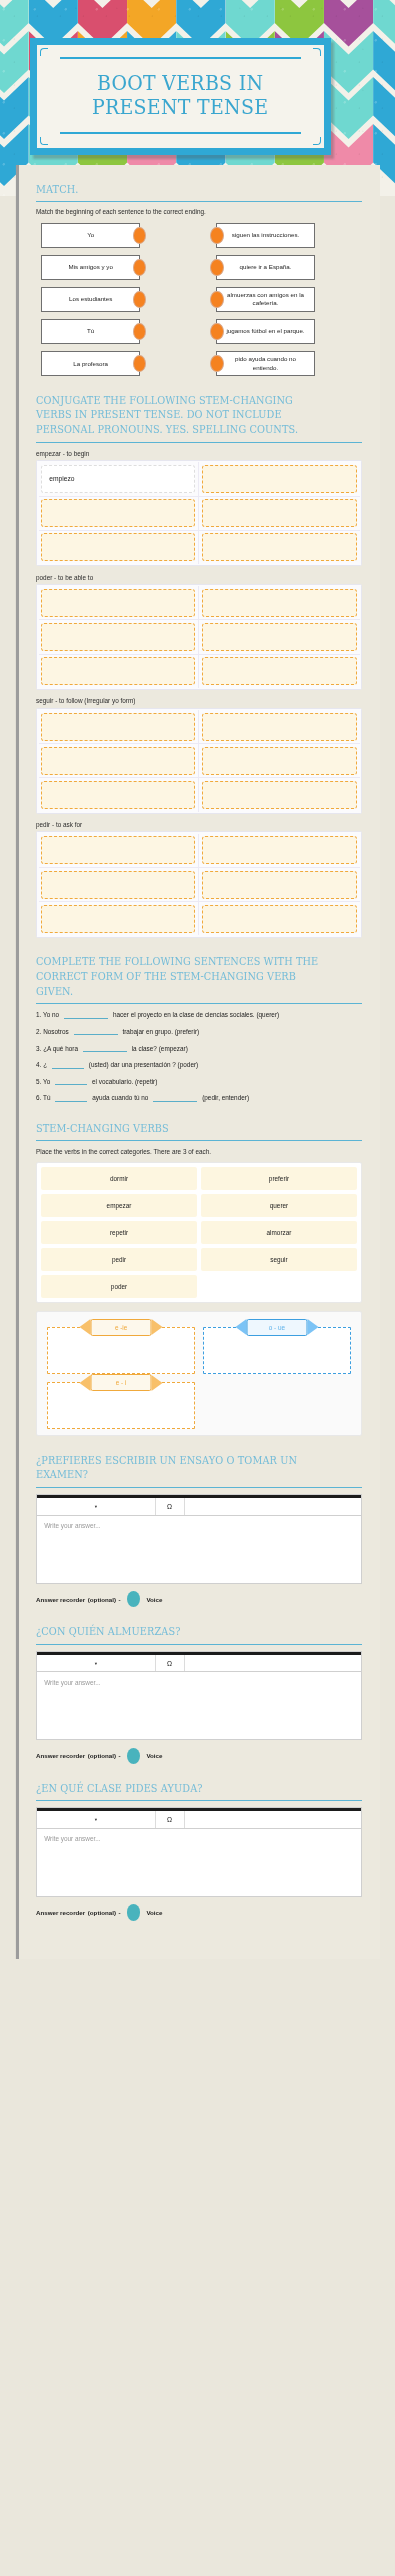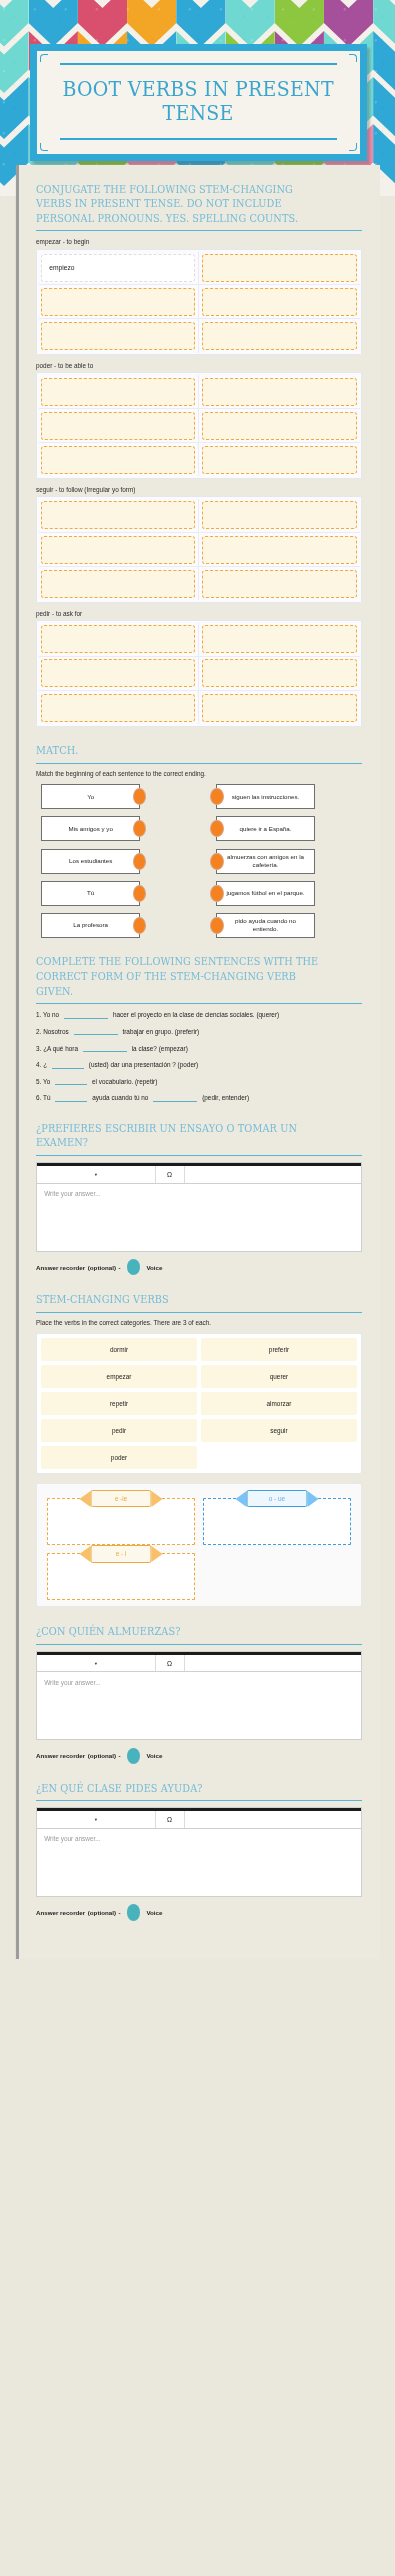--- a/index.html
+++ b/index.html
@@ -34,21 +34,21 @@
       radial-gradient(circle at 12% 30%, rgba(255,255,255,.18) 0 1px, transparent 1.5px),
       radial-gradient(circle at 62% 70%, rgba(0,0,0,.05) 0 0.5px, transparent 1px),
       radial-gradient(circle at 85% 20%, rgba(0,0,0,.04) 0 0.5px, transparent 1px);
     background-size: 31px 31px, 23px 23px, 41px 41px;
     pointer-events:none;
   }
 
   
   .title-card-wrap {
     position: absolute;
-    top: 44px; left: 30px; width: 337px;
+    top: 38px; left: 30px; width: 301px;
   }
   .title-card-shadow {
     position:absolute; top:4.1px; left:3.1px; width:100%; height:100%;
     background: rgba(90,90,90,.35); filter: blur(1px);
   }
   .title-card {
     position: relative;
     border: 7.2px solid #2fa8d5;
     background: #f5f3ec;
     padding: 8.2px 13.4px 10.3px;
@@ -287,113 +287,20 @@
       <div class="title-rule"></div>
       <div class="title-text">Boot Verbs in Present Tense</div>
       <div class="title-rule"></div>
     </div>
   </div>
 </div>
 
 <div class="sheet">
 
   <div class="section">
-    <div class="sec-head">Conjugate the following stem-changing verbs in present tense.  Do not include personal pronouns.  Yes. Spelling counts.</div>
-    <div class="sec-rule"></div>
-
-    <div class="sub-label">empezar - to begin</div>
-    <div class="conj-card">
-      <div class="conj-cell">
-          <div class="conj-box filled">empiezo</div>
-        </div>
-      <div class="conj-cell">
-          <div class="conj-box"></div>
-        </div>
-      <div class="conj-cell">
-          <div class="conj-box"></div>
-        </div>
-      <div class="conj-cell">
-          <div class="conj-box"></div>
-        </div>
-      <div class="conj-cell">
-          <div class="conj-box"></div>
-        </div>
-      <div class="conj-cell">
-          <div class="conj-box"></div>
-        </div>
-    </div>
-
-    <div class="sub-label">poder - to be able to</div>
-    <div class="conj-card">
-      <div class="conj-cell">
-          <div class="conj-box"></div>
-        </div>
-      <div class="conj-cell">
-          <div class="conj-box"></div>
-        </div>
-      <div class="conj-cell">
-          <div class="conj-box"></div>
-        </div>
-      <div class="conj-cell">
-          <div class="conj-box"></div>
-        </div>
-      <div class="conj-cell">
-          <div class="conj-box"></div>
-        </div>
-      <div class="conj-cell">
-          <div class="conj-box"></div>
-        </div>
-    </div>
-
-    <div class="sub-label">seguir - to follow (Irregular yo form)</div>
-    <div class="conj-card">
-      <div class="conj-cell">
-          <div class="conj-box"></div>
-        </div>
-      <div class="conj-cell">
-          <div class="conj-box"></div>
-        </div>
-      <div class="conj-cell">
-          <div class="conj-box"></div>
-        </div>
-      <div class="conj-cell">
-          <div class="conj-box"></div>
-        </div>
-      <div class="conj-cell">
-          <div class="conj-box"></div>
-        </div>
-      <div class="conj-cell">
-          <div class="conj-box"></div>
-        </div>
-    </div>
-
-    <div class="sub-label">pedir - to ask for</div>
-    <div class="conj-card">
-      <div class="conj-cell">
-          <div class="conj-box"></div>
-        </div>
-      <div class="conj-cell">
-          <div class="conj-box"></div>
-        </div>
-      <div class="conj-cell">
-          <div class="conj-box"></div>
-        </div>
-      <div class="conj-cell">
-          <div class="conj-box"></div>
-        </div>
-      <div class="conj-cell">
-          <div class="conj-box"></div>
-        </div>
-      <div class="conj-cell">
-          <div class="conj-box"></div>
-        </div>
-    </div>
-  </div>
-
-  <div class="section">
     <div class="sec-head">Match.</div>
     <div class="sec-rule"></div>
     <div class="match-note">Match the beginning of each sentence to the correct ending.</div>
 
     <div class="match-row">
       <div class="match-col left">
         <div class="match-box">Yo</div>
         <span class="dot"></span>
       </div>
       <div class="match-col right">
@@ -433,20 +340,113 @@
     </div>
     <div class="match-row">
       <div class="match-col left">
         <div class="match-box">La profesora</div>
         <span class="dot"></span>
       </div>
       <div class="match-col right">
         <span class="dot"></span>
         <div class="match-box">pido ayuda cuando no entiendo.</div>
       </div>
+    </div>
+  </div>
+
+  <div class="section">
+    <div class="sec-head">Conjugate the following stem-changing verbs in present tense.  Do not include personal pronouns.  Yes. Spelling counts.</div>
+    <div class="sec-rule"></div>
+
+    <div class="sub-label">empezar - to begin</div>
+    <div class="conj-card">
+      <div class="conj-cell">
+          <div class="conj-box filled">empiezo</div>
+        </div>
+      <div class="conj-cell">
+          <div class="conj-box"></div>
+        </div>
+      <div class="conj-cell">
+          <div class="conj-box"></div>
+        </div>
+      <div class="conj-cell">
+          <div class="conj-box"></div>
+        </div>
+      <div class="conj-cell">
+          <div class="conj-box"></div>
+        </div>
+      <div class="conj-cell">
+          <div class="conj-box"></div>
+        </div>
+    </div>
+
+    <div class="sub-label">poder - to be able to</div>
+    <div class="conj-card">
+      <div class="conj-cell">
+          <div class="conj-box"></div>
+        </div>
+      <div class="conj-cell">
+          <div class="conj-box"></div>
+        </div>
+      <div class="conj-cell">
+          <div class="conj-box"></div>
+        </div>
+      <div class="conj-cell">
+          <div class="conj-box"></div>
+        </div>
+      <div class="conj-cell">
+          <div class="conj-box"></div>
+        </div>
+      <div class="conj-cell">
+          <div class="conj-box"></div>
+        </div>
+    </div>
+
+    <div class="sub-label">seguir - to follow (Irregular yo form)</div>
+    <div class="conj-card">
+      <div class="conj-cell">
+          <div class="conj-box"></div>
+        </div>
+      <div class="conj-cell">
+          <div class="conj-box"></div>
+        </div>
+      <div class="conj-cell">
+          <div class="conj-box"></div>
+        </div>
+      <div class="conj-cell">
+          <div class="conj-box"></div>
+        </div>
+      <div class="conj-cell">
+          <div class="conj-box"></div>
+        </div>
+      <div class="conj-cell">
+          <div class="conj-box"></div>
+        </div>
+    </div>
+
+    <div class="sub-label">pedir - to ask for</div>
+    <div class="conj-card">
+      <div class="conj-cell">
+          <div class="conj-box"></div>
+        </div>
+      <div class="conj-cell">
+          <div class="conj-box"></div>
+        </div>
+      <div class="conj-cell">
+          <div class="conj-box"></div>
+        </div>
+      <div class="conj-cell">
+          <div class="conj-box"></div>
+        </div>
+      <div class="conj-cell">
+          <div class="conj-box"></div>
+        </div>
+      <div class="conj-cell">
+          <div class="conj-box"></div>
+        </div>
     </div>
   </div>
 
   <div class="section">
     <div class="sec-head">Complete the following sentences with the correct form of the stem-changing verb given.</div>
     <div class="sec-rule"></div>
 
     <div class="fib-item">
       <span>1.</span>
       <span>Yo no</span>
@@ -477,41 +477,20 @@
       <span class="blank sm"></span>
       <span>el vocabulario. (repetir)</span>
     </div>
     <div class="fib-item">
       <span>6.</span>
       <span>Tú</span>
       <span class="blank sm"></span>
       <span>ayuda cuando tú no</span>
       <span class="blank"></span>
       <span>(pedir, entender)</span>
-    </div>
-  </div>
-
-  <div class="section">
-    <div class="sec-head">¿Prefieres escribir un ensayo o tomar un examen?</div>
-    <div class="sec-rule"></div>
-    <div class="editor">
-      <div class="editor-topbar"></div>
-      <div class="editor-tools">
-        <div class="tool-a">▾</div>
-        <div class="tool-b">Ω</div>
-        <div class="tool-rest"></div>
-      </div>
-      <div class="editor-area">Write your answer...</div>
-    </div>
-    <div class="recorder-row">
-      <span class="recorder-label">Answer recorder</span>
-      <span class="recorder-label opt" style="margin-left:2.6px">(optional)</span>
-      <span class="recorder-label" style="margin-left:2.6px">-</span>
-      <span class="rec-dot"></span>
-      <span class="voice-label">Voice</span>
     </div>
   </div>
 
   <div class="section">
     <div class="sec-head">Stem-changing verbs</div>
     <div class="sec-rule"></div>
     <div class="match-note">Place the verbs in the correct categories. There are 3 of each.</div>
 
     <div class="tiles-card">
       <div class="tile">dormir</div>
@@ -549,20 +528,41 @@
           <span class="plate">e - i</span>
           <span class="tail r"></span>
         </div>
         <div class="drop-zone"></div>
       </div>
       <div class="drop-slot empty-slot"></div>
     </div>
   </div>
 
   <div class="section">
+    <div class="sec-head">¿Prefieres escribir un ensayo o tomar un examen?</div>
+    <div class="sec-rule"></div>
+    <div class="editor">
+      <div class="editor-topbar"></div>
+      <div class="editor-tools">
+        <div class="tool-a">▾</div>
+        <div class="tool-b">Ω</div>
+        <div class="tool-rest"></div>
+      </div>
+      <div class="editor-area">Write your answer...</div>
+    </div>
+    <div class="recorder-row">
+      <span class="recorder-label">Answer recorder</span>
+      <span class="recorder-label opt" style="margin-left:2.6px">(optional)</span>
+      <span class="recorder-label" style="margin-left:2.6px">-</span>
+      <span class="rec-dot"></span>
+      <span class="voice-label">Voice</span>
+    </div>
+  </div>
+
+  <div class="section">
     <div class="sec-head">¿Con quién almuerzas?</div>
     <div class="sec-rule"></div>
     <div class="editor">
       <div class="editor-topbar"></div>
       <div class="editor-tools">
         <div class="tool-a">▾</div>
         <div class="tool-b">Ω</div>
         <div class="tool-rest"></div>
       </div>
       <div class="editor-area">Write your answer...</div>

